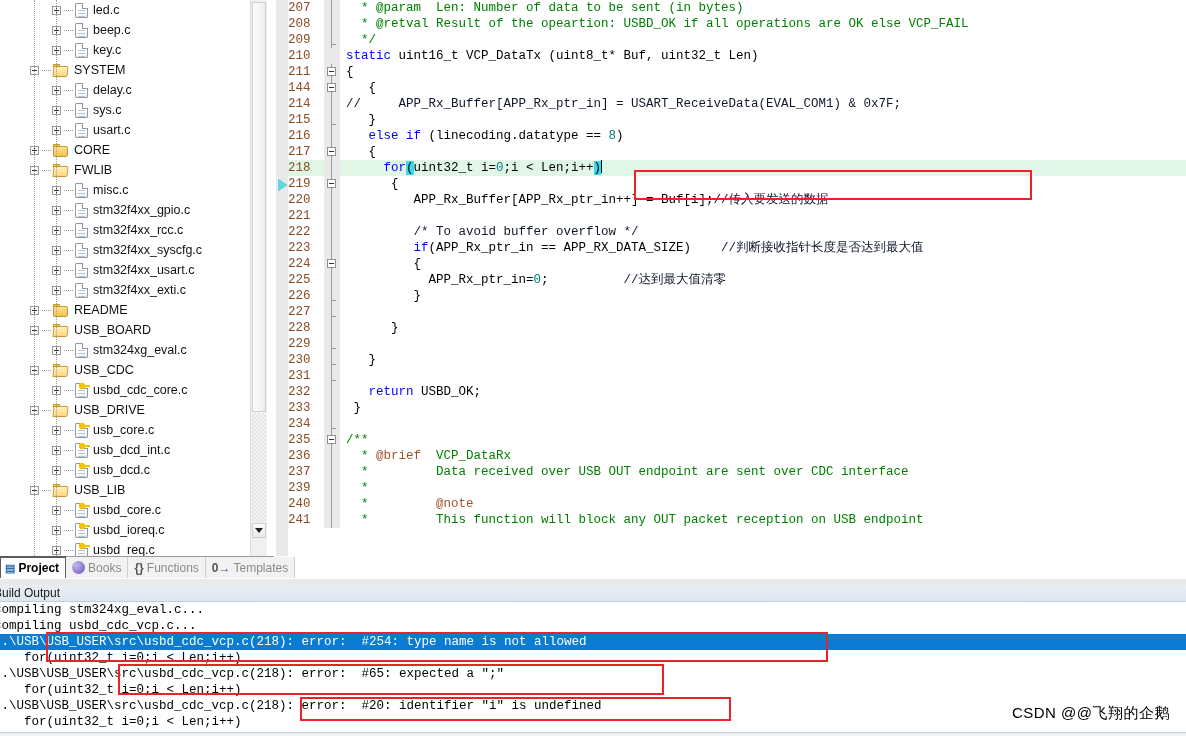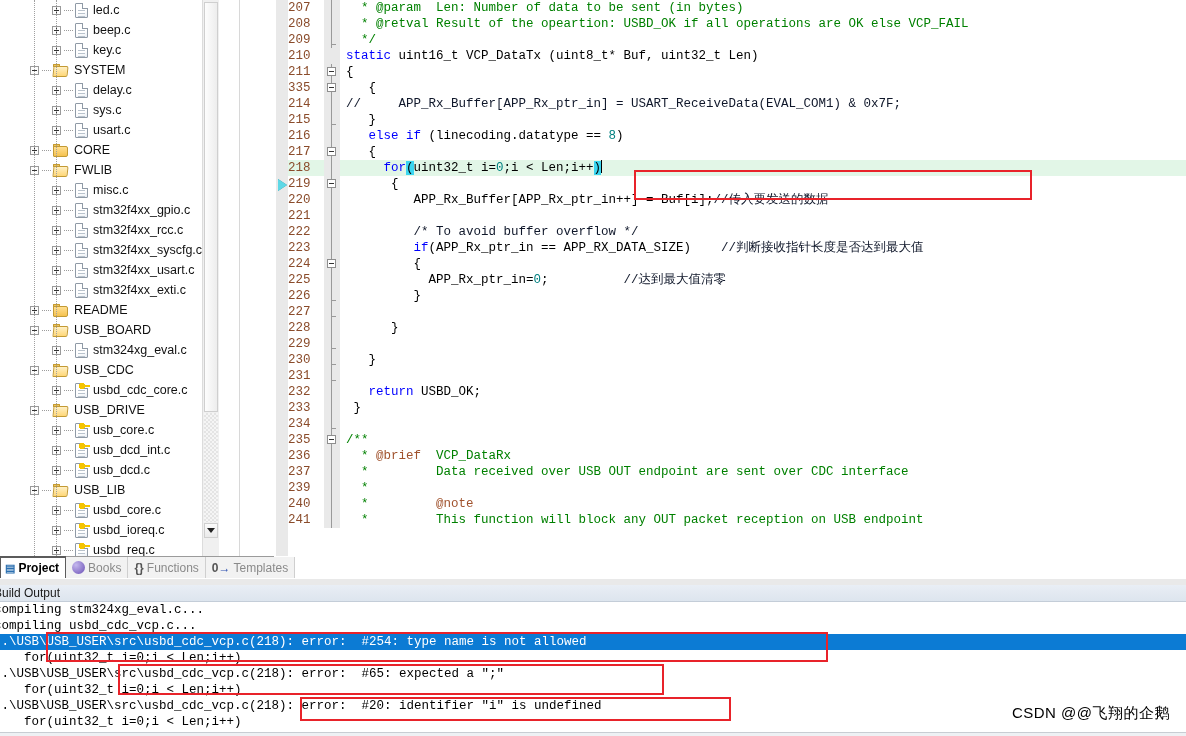--- a/index.html
+++ b/index.html
@@ -13,21 +13,21 @@
   #app {
     position: relative;
     width: 1186px; height: 736px;
     background: #ffffff;
   }
 
   
   #sidebar {
     position: absolute;
     left: 0; top: 0;
-    width: 240px; height: 556px;
+    width: 288px; height: 556px;
     background: #ffffff;
     border-right: 1px solid #d8d8d8;
     overflow: hidden;
   }
   #tree {
     position: absolute;
     left: 0; top: 0;
     width: 248px; height: 556px;
     padding-top: 0px;
     overflow: hidden;
@@ -679,21 +679,21 @@
 
   <div id="editor">
     <div id="editor-left-gutter"></div>
     <div id="marker-triangle"></div>
     <div id="code-area">
         <div class="cline"><span class="lnum">207</span><span class="fold"><span class="vbar"></span></span><span class="ctext"><span class="doc">  * @param  Len: Number of data to be sent (in bytes)</span></span></div>
         <div class="cline"><span class="lnum">208</span><span class="fold"><span class="vbar"></span></span><span class="ctext"><span class="doc">  * @retval Result of the opeartion: USBD_OK if all operations are OK else VCP_FAIL</span></span></div>
         <div class="cline"><span class="lnum">209</span><span class="fold"><span class="vbar"></span><span class="endcap"></span></span><span class="ctext"><span class="doc">  */</span></span></div>
         <div class="cline"><span class="lnum">210</span><span class="fold"></span><span class="ctext"><span class="kw">static</span> uint16_t VCP_DataTx (uint8_t* Buf, uint32_t Len)</span></div>
         <div class="cline"><span class="lnum">211</span><span class="fold"><span class="vbar"></span><span class="box"></span></span><span class="ctext">{</span></div>
-        <div class="cline"><span class="lnum">335</span><span class="fold"><span class="vbar"></span><span class="box"></span></span><span class="ctext">   {</span></div>
+        <div class="cline"><span class="lnum">144</span><span class="fold"><span class="vbar"></span><span class="box"></span></span><span class="ctext">   {</span></div>
         <div class="cline"><span class="lnum">214</span><span class="fold"><span class="vbar"></span></span><span class="ctext"><span class="cm">//     APP_Rx_Buffer[APP_Rx_ptr_in] = USART_ReceiveData(EVAL_COM1) &amp; 0x7F;</span></span></div>
         <div class="cline"><span class="lnum">215</span><span class="fold"><span class="vbar"></span><span class="endcap"></span></span><span class="ctext">   }</span></div>
         <div class="cline"><span class="lnum">216</span><span class="fold"><span class="vbar"></span></span><span class="ctext">   <span class="kw">else if</span> (linecoding.datatype == <span class="num">8</span>)</span></div>
         <div class="cline"><span class="lnum">217</span><span class="fold"><span class="vbar"></span><span class="box"></span></span><span class="ctext">   {</span></div>
         <div class="cline cur-line"><span class="lnum">218</span><span class="fold"><span class="vbar"></span></span><span class="ctext">     <span class="kw">for</span><span class="sel-bracket">(</span>uint32_t i=<span class="num">0</span>;i &lt; Len;i++<span class="sel-bracket">)</span><span class="caret"></span></span></div>
         <div class="cline"><span class="lnum">219</span><span class="fold"><span class="vbar"></span><span class="box"></span></span><span class="ctext">      {</span></div>
         <div class="cline"><span class="lnum">220</span><span class="fold"><span class="vbar"></span></span><span class="ctext">         APP_Rx_Buffer[APP_Rx_ptr_in++] = Buf[i];<span class="cm">//传入要发送的数据</span></span></div>
         <div class="cline"><span class="lnum">221</span><span class="fold"><span class="vbar"></span></span><span class="ctext"></span></div>
         <div class="cline"><span class="lnum">222</span><span class="fold"><span class="vbar"></span></span><span class="ctext">         <span class="cm">/* To avoid buffer overflow */</span></span></div>
         <div class="cline"><span class="lnum">223</span><span class="fold"><span class="vbar"></span></span><span class="ctext">         <span class="kw">if</span>(APP_Rx_ptr_in == APP_RX_DATA_SIZE)    <span class="cm">//判断接收指针长度是否达到最大值</span></span></div>

